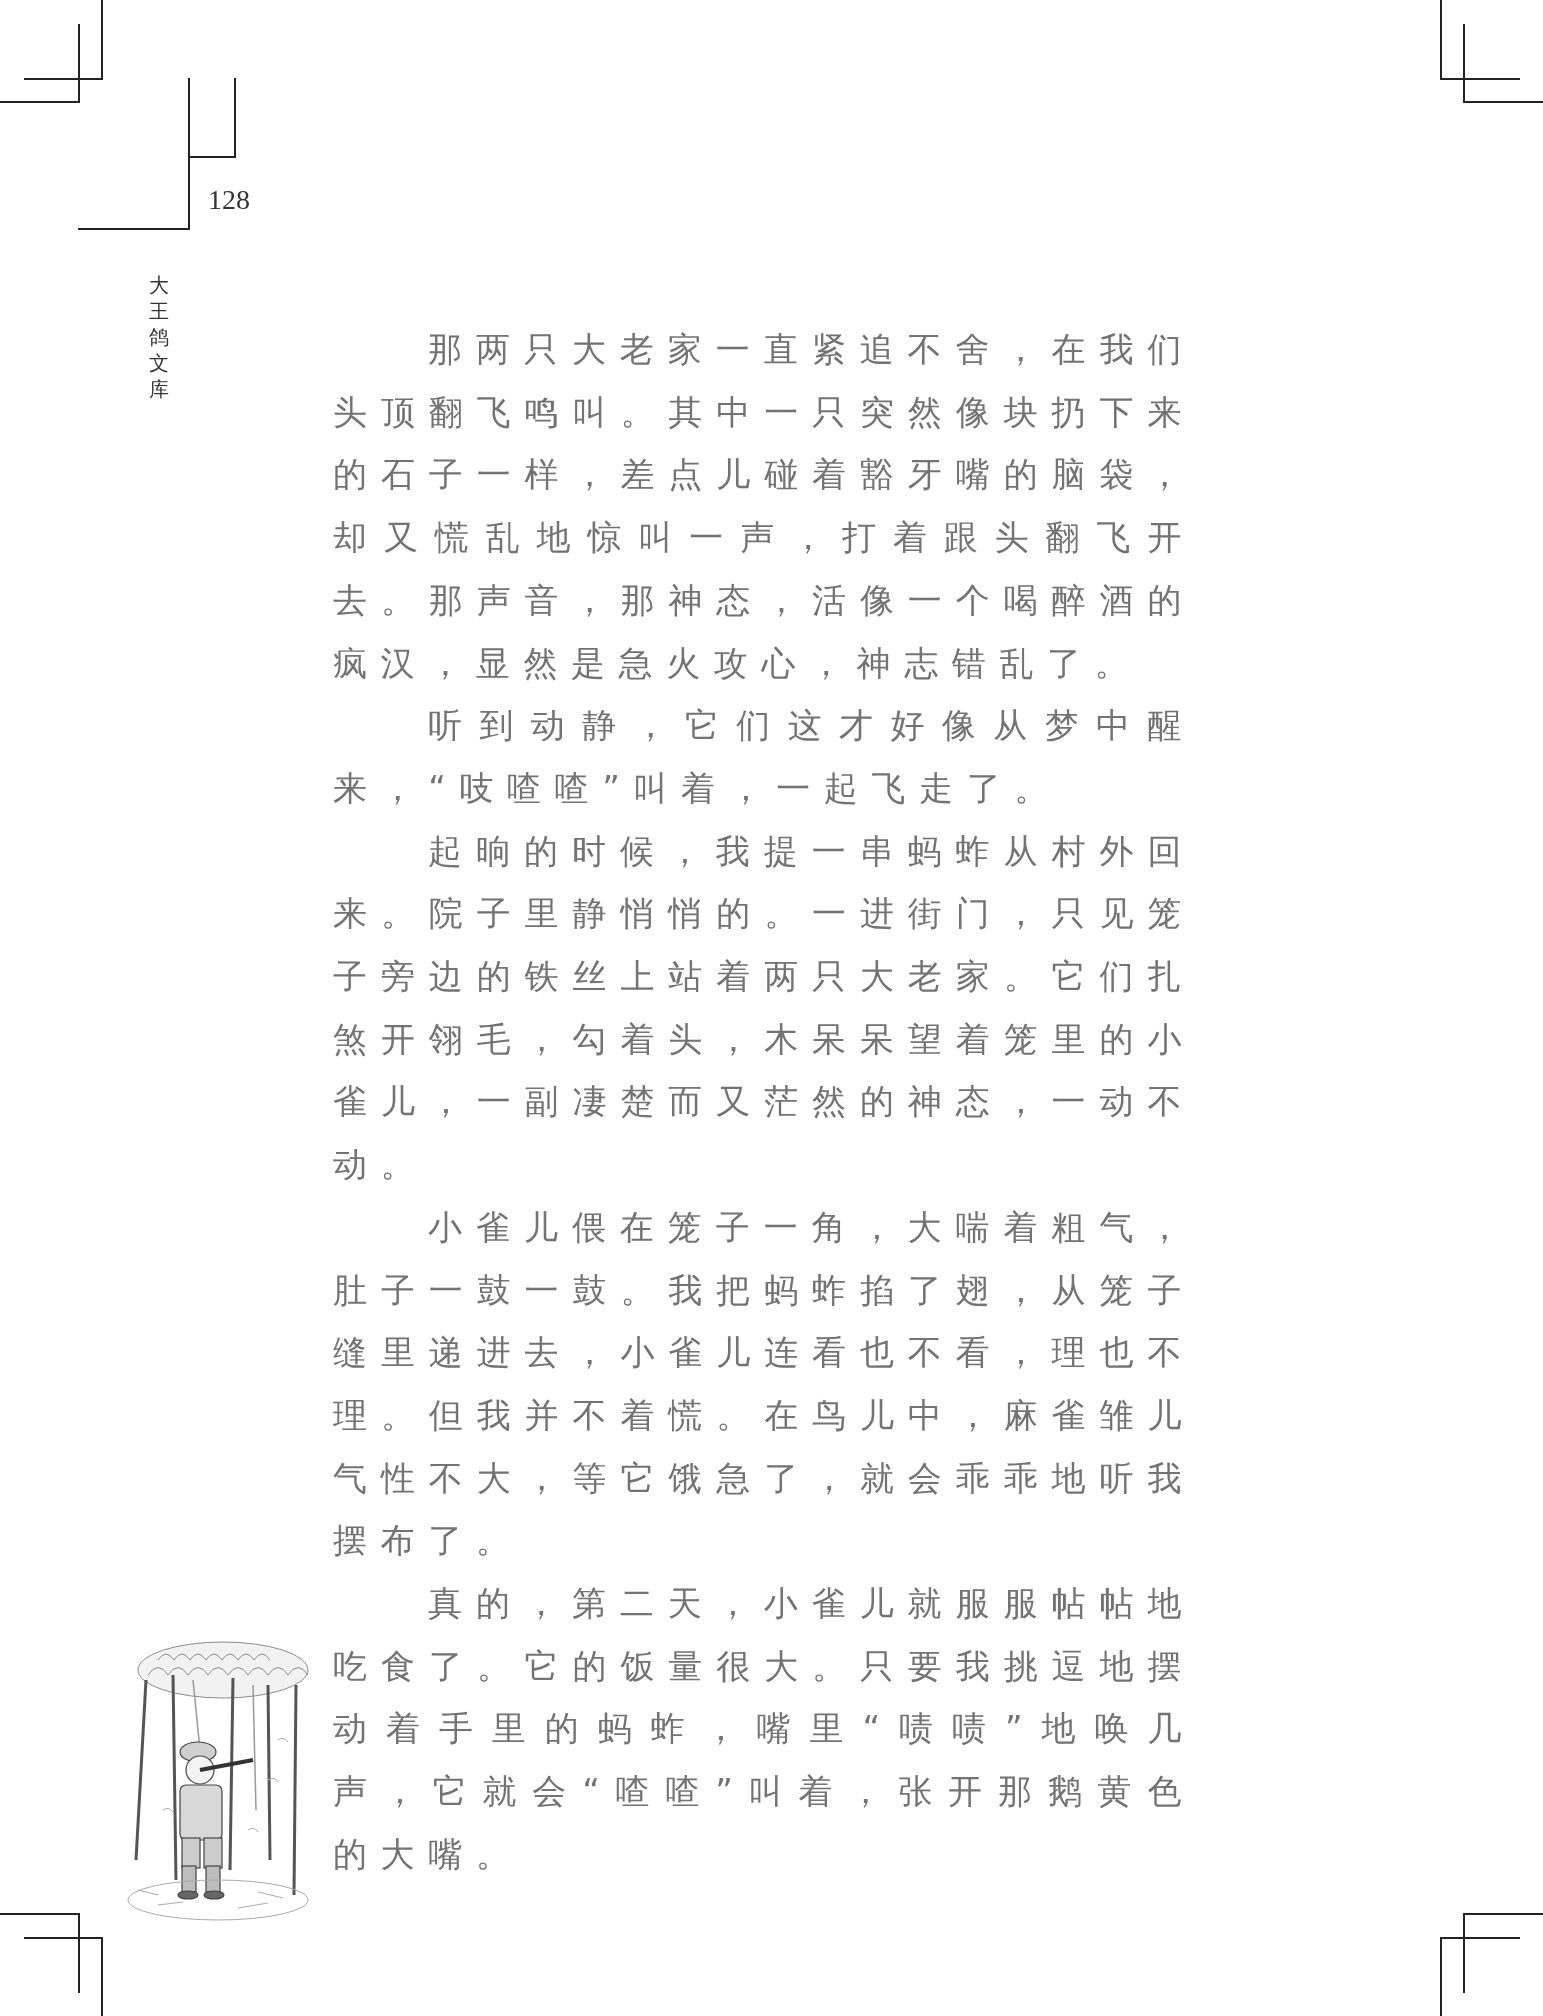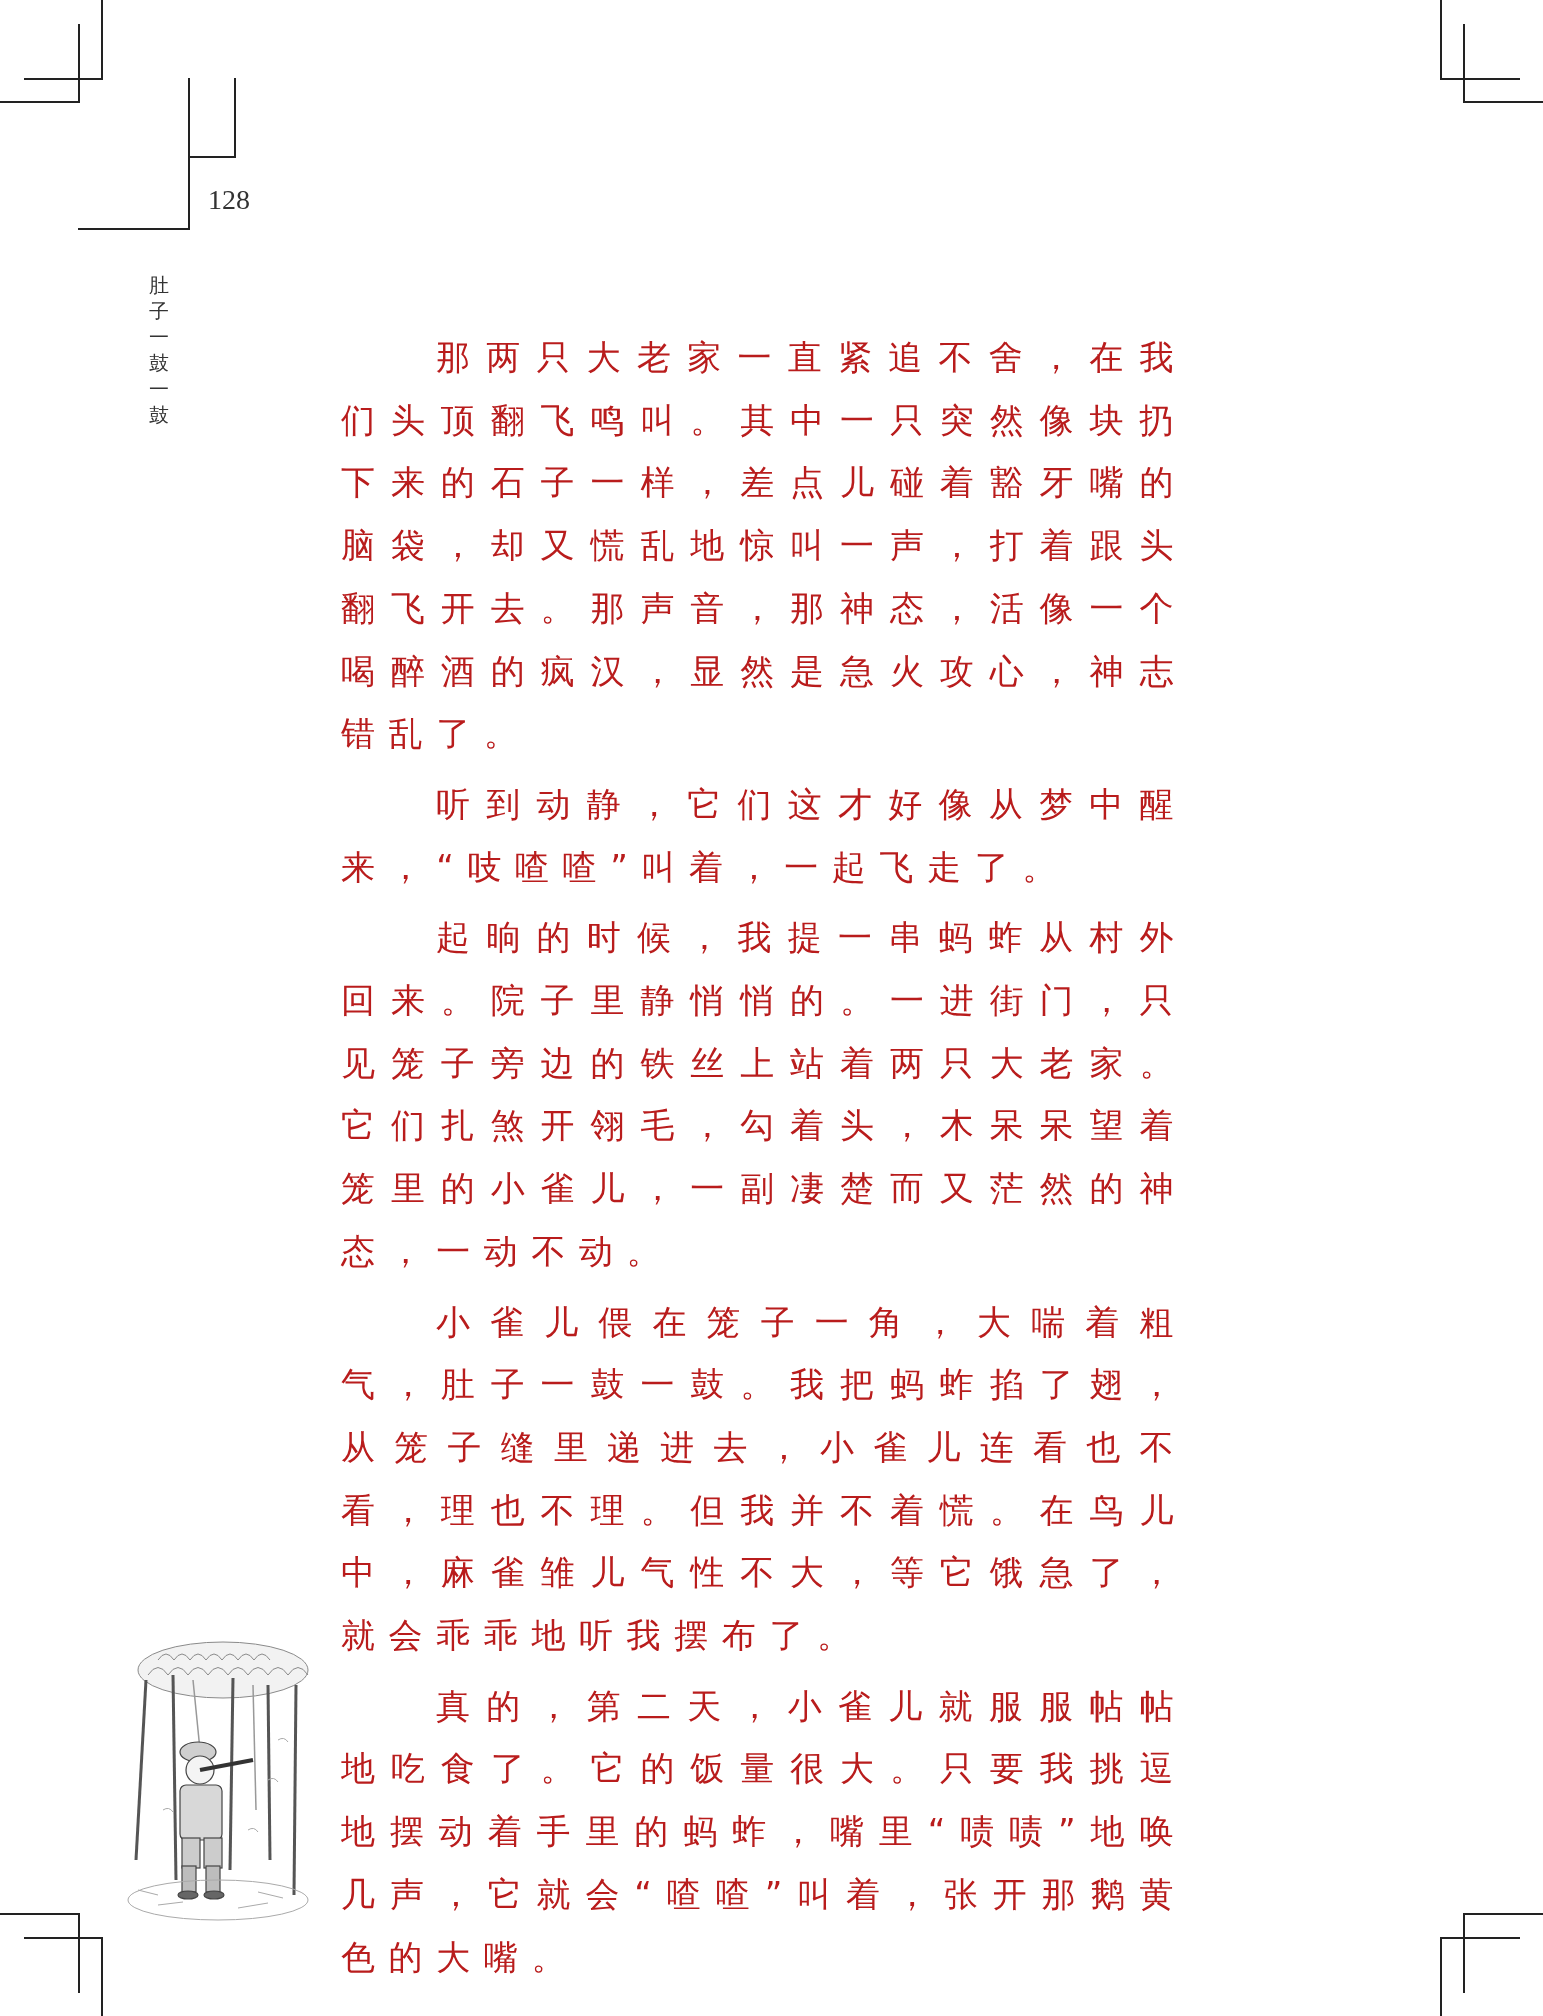--- a/index.html
+++ b/index.html
@@ -42,27 +42,27 @@
       text-align: center;
       word-break: break-all;
     }
     .body-text {
       position: absolute;
       left: 333px;
       top: 318px;
       width: 862px;
     }
     .para {
-      margin: 8px;
+      margin: 0;
       font-size: 34px;
       line-height: 62.7px;
       letter-spacing: 13.6px;
       text-indent: 95px;
       text-align: justify;
-      color: #b91c1c;
+      color: #737373;
       word-break: break-all;
     }
     .illustration {
       position: absolute;
       left: 118px;
       top: 1630px;
       width: 210px;
       height: 300px;
     }
   </style>
@@ -99,21 +99,21 @@
 
 <div>
   <div class="line hline" style="left:1463px; top:1913px; width:80px;"></div>
   <div class="line vline" style="left:1463px; top:1913px; height:80px;"></div>
   <div class="line hline" style="left:1440px; top:1937px; width:80px;"></div>
   <div class="line vline" style="left:1440px; top:1937px; height:79px;"></div>
 </div>
 
 <div class="page-number">128</div>
 
-<div class="series-title">肚子一鼓一鼓</div>
+<div class="series-title">大王鸽文库</div>
 
 <div class="body-text">
   <p class="para">那两只大老家一直紧追不舍，在我们头顶翻飞鸣叫。其中一只突然像块扔下来的石子一样，差点儿碰着豁牙嘴的脑袋，却又慌乱地惊叫一声，打着跟头翻飞开去。那声音，那神态，活像一个喝醉酒的疯汉，显然是急火攻心，神志错乱了。</p>
   <p class="para">听到动静，它们这才好像从梦中醒来，“吱喳喳”叫着，一起飞走了。</p>
   <p class="para">起晌的时候，我提一串蚂蚱从村外回来。院子里静悄悄的。一进街门，只见笼子旁边的铁丝上站着两只大老家。它们扎煞开翎毛，勾着头，木呆呆望着笼里的小雀儿，一副凄楚而又茫然的神态，一动不动。</p>
   <p class="para">小雀儿偎在笼子一角，大喘着粗气，肚子一鼓一鼓。我把蚂蚱掐了翅，从笼子缝里递进去，小雀儿连看也不看，理也不理。但我并不着慌。在鸟儿中，麻雀雏儿气性不大，等它饿急了，就会乖乖地听我摆布了。</p>
   <p class="para">真的，第二天，小雀儿就服服帖帖地吃食了。它的饭量很大。只要我挑逗地摆动着手里的蚂蚱，嘴里“啧啧”地唤几声，它就会“喳喳”叫着，张开那鹅黄色的大嘴。</p>
 </div>
 
 <div class="illustration">

